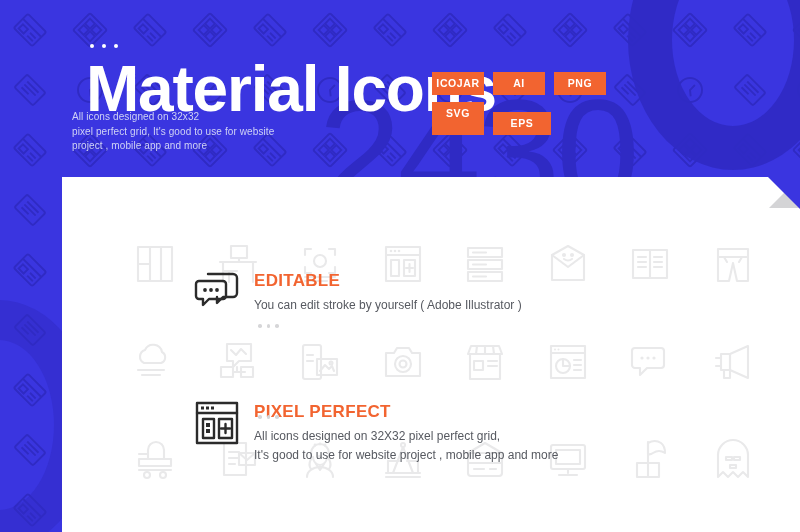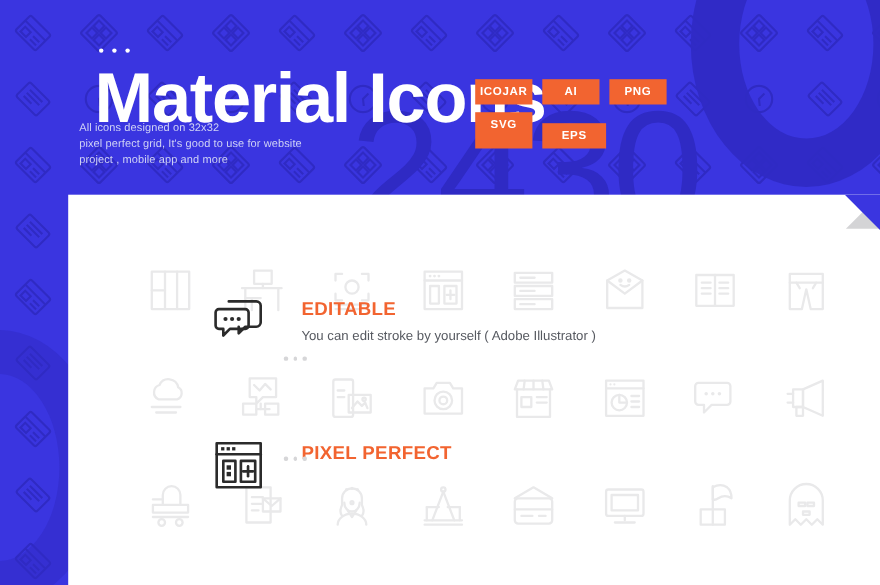--- a/index.html
+++ b/index.html
@@ -141,21 +141,21 @@
   .icon-grid svg { display: block; }
   .g-ico { stroke: #e9e9ea; stroke-width: 2.1; fill: none;
            stroke-linecap: round; stroke-linejoin: round; }
   .g-ico-fill { fill: #e9e9ea; stroke: none; }
 
   
   .feature {
     position: absolute;
     display: flex;
     align-items: flex-start;
-    gap: 30px;
+    gap: 10px;
   }
   .feature.editable { left: 190px; top: 265px; }
   .feature.pixel    { left: 190px; top: 352px; margin-top: 44px; }
 
   .feat-icon {
     width: 54px; height: 54px;
     flex: 0 0 54px;
     display: flex; align-items: center; justify-content: center;
   }
   .feat-icon svg { display: block; }
@@ -560,20 +560,22 @@
             <rect x="9" y="8.5" width="3" height="3"></rect>
             <rect x="14" y="8.5" width="3" height="3"></rect>
             <rect x="19" y="8.5" width="3" height="3"></rect>
             <rect x="14" y="25" width="4" height="4"></rect>
             <rect x="14" y="31" width="4" height="4"></rect>
           </g>
       </svg>
     </div>
     <div class="feat-text">
       <div class="feat-title">PIXEL PERFECT</div>
+      <div class="feat-desc">All icons designed on 32X32 pixel perfect grid,
+It's good to use for website project , mobile app and more</div>
     </div>
   </div>
 
   <div class="dots-mid b">
     <i></i>
       <i></i>
       <i></i>
   </div>
 
 </div>

